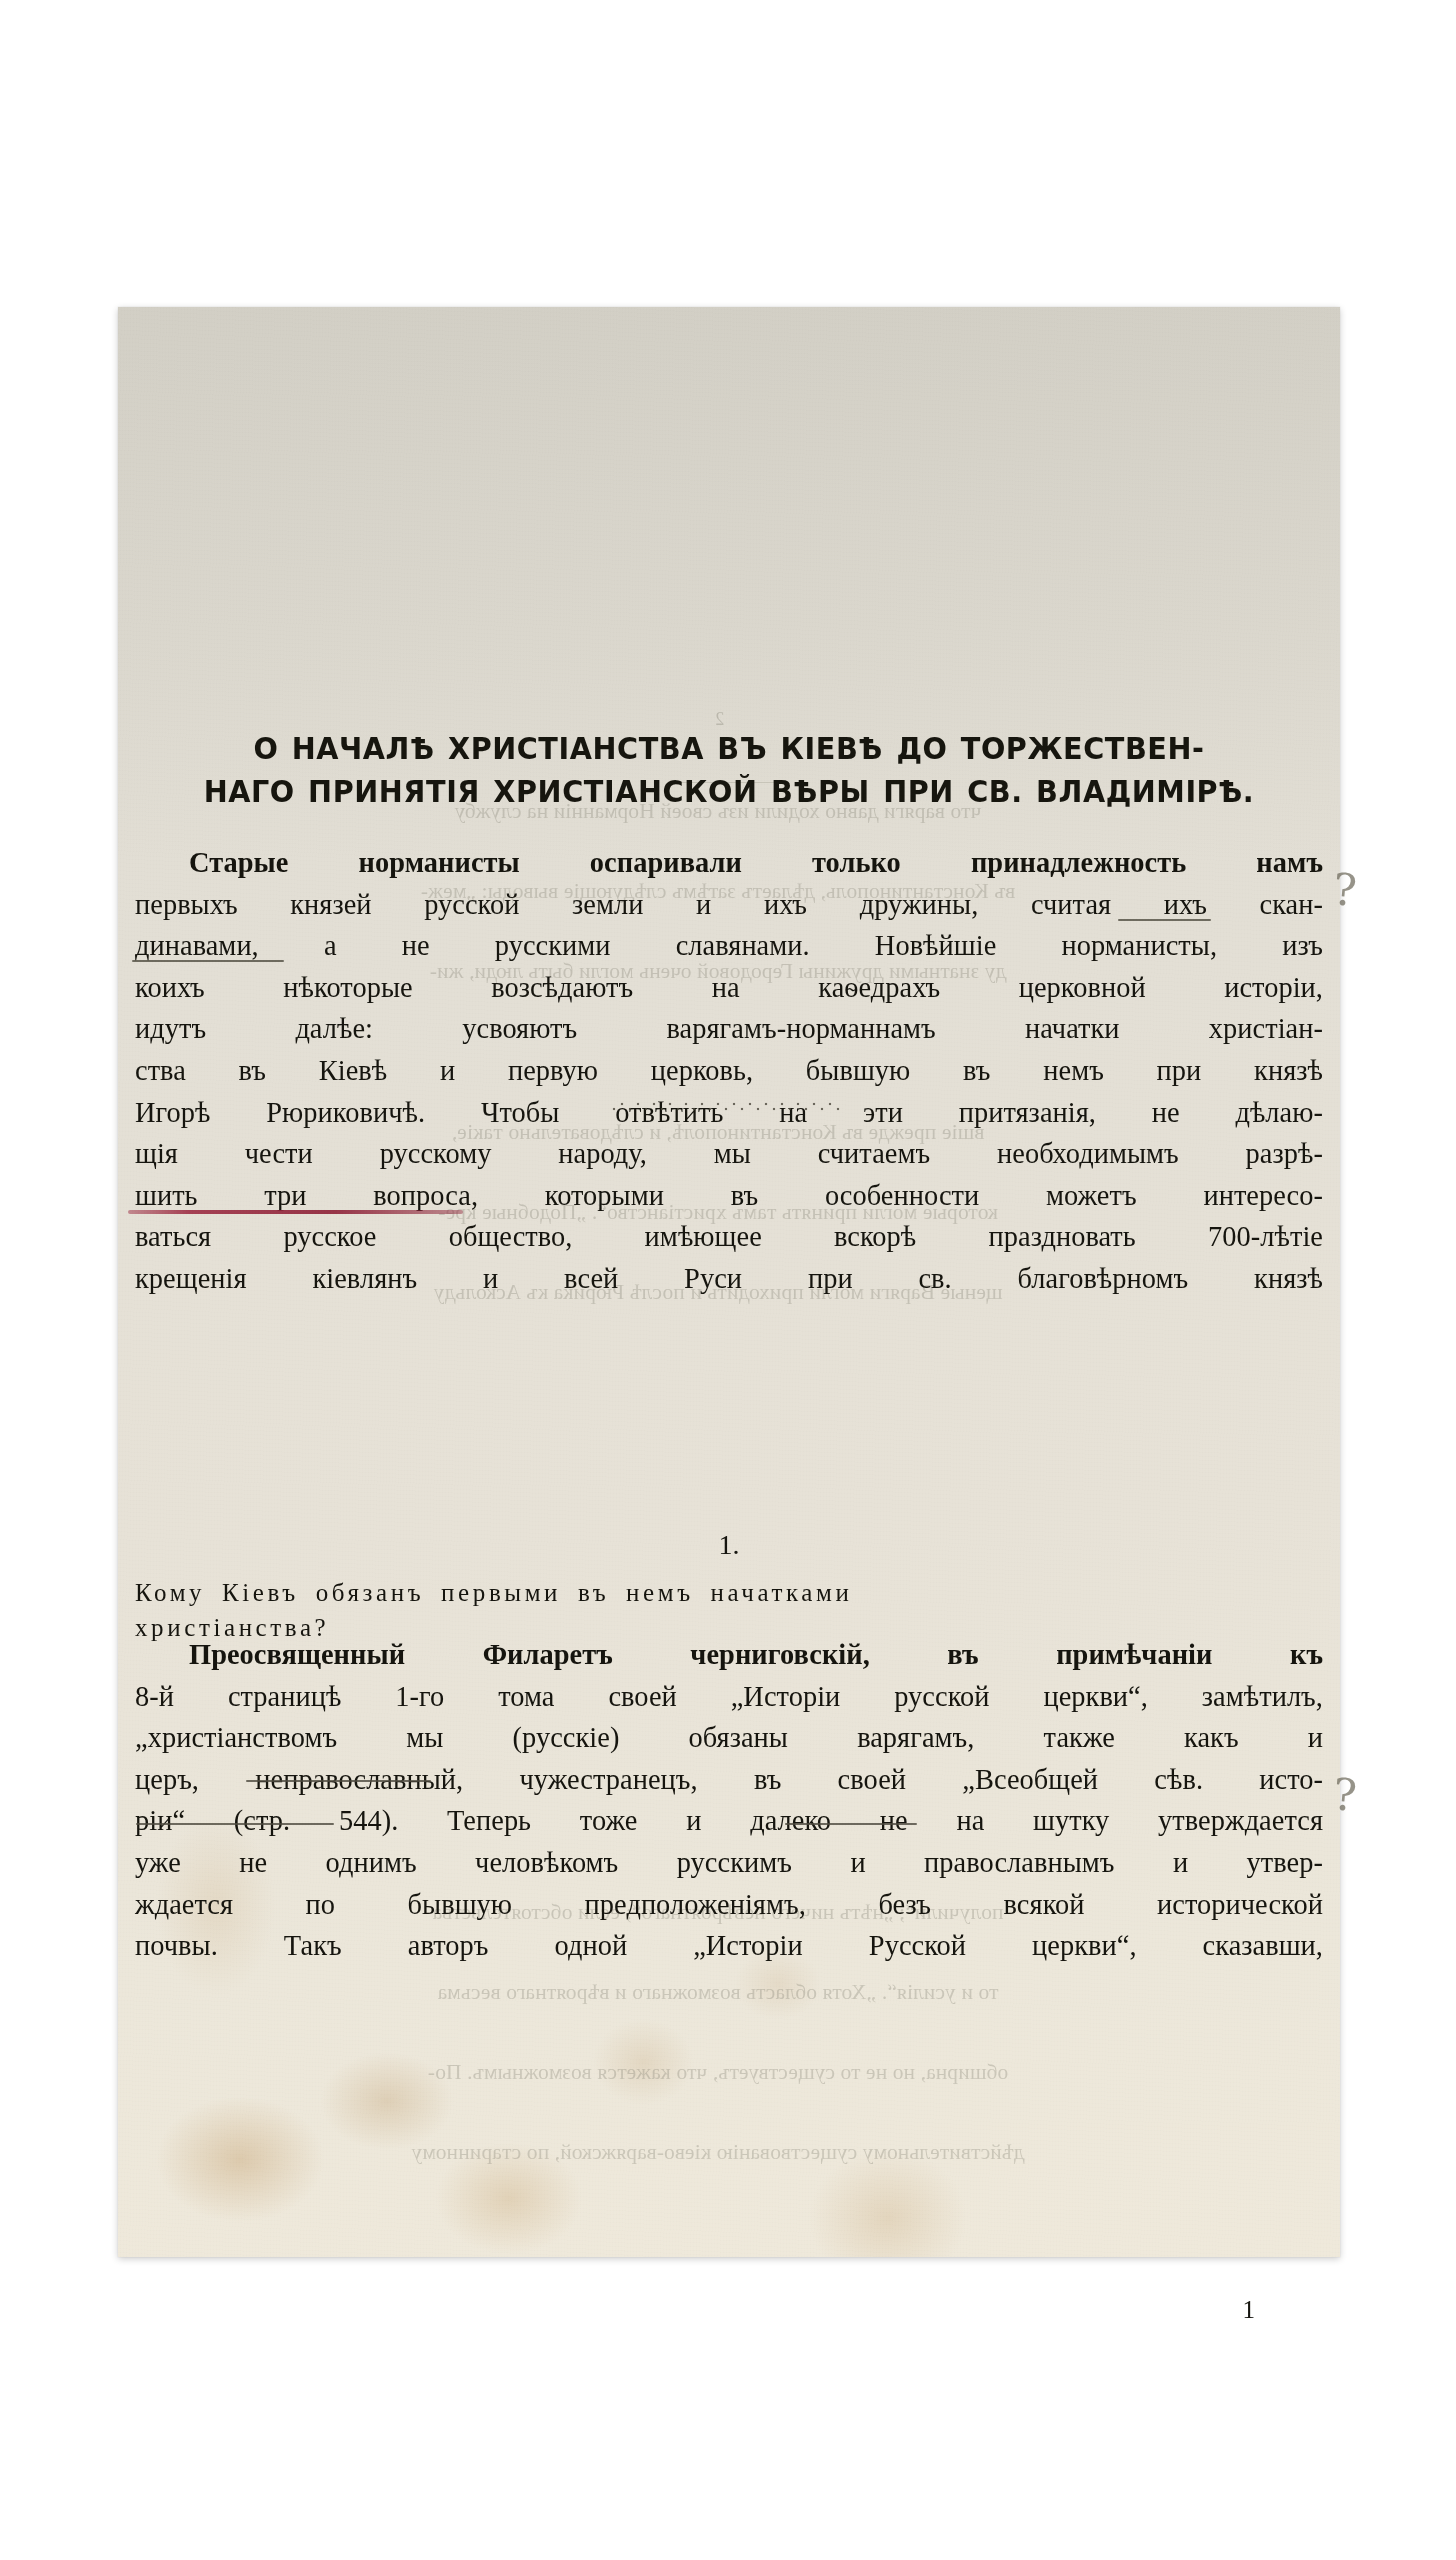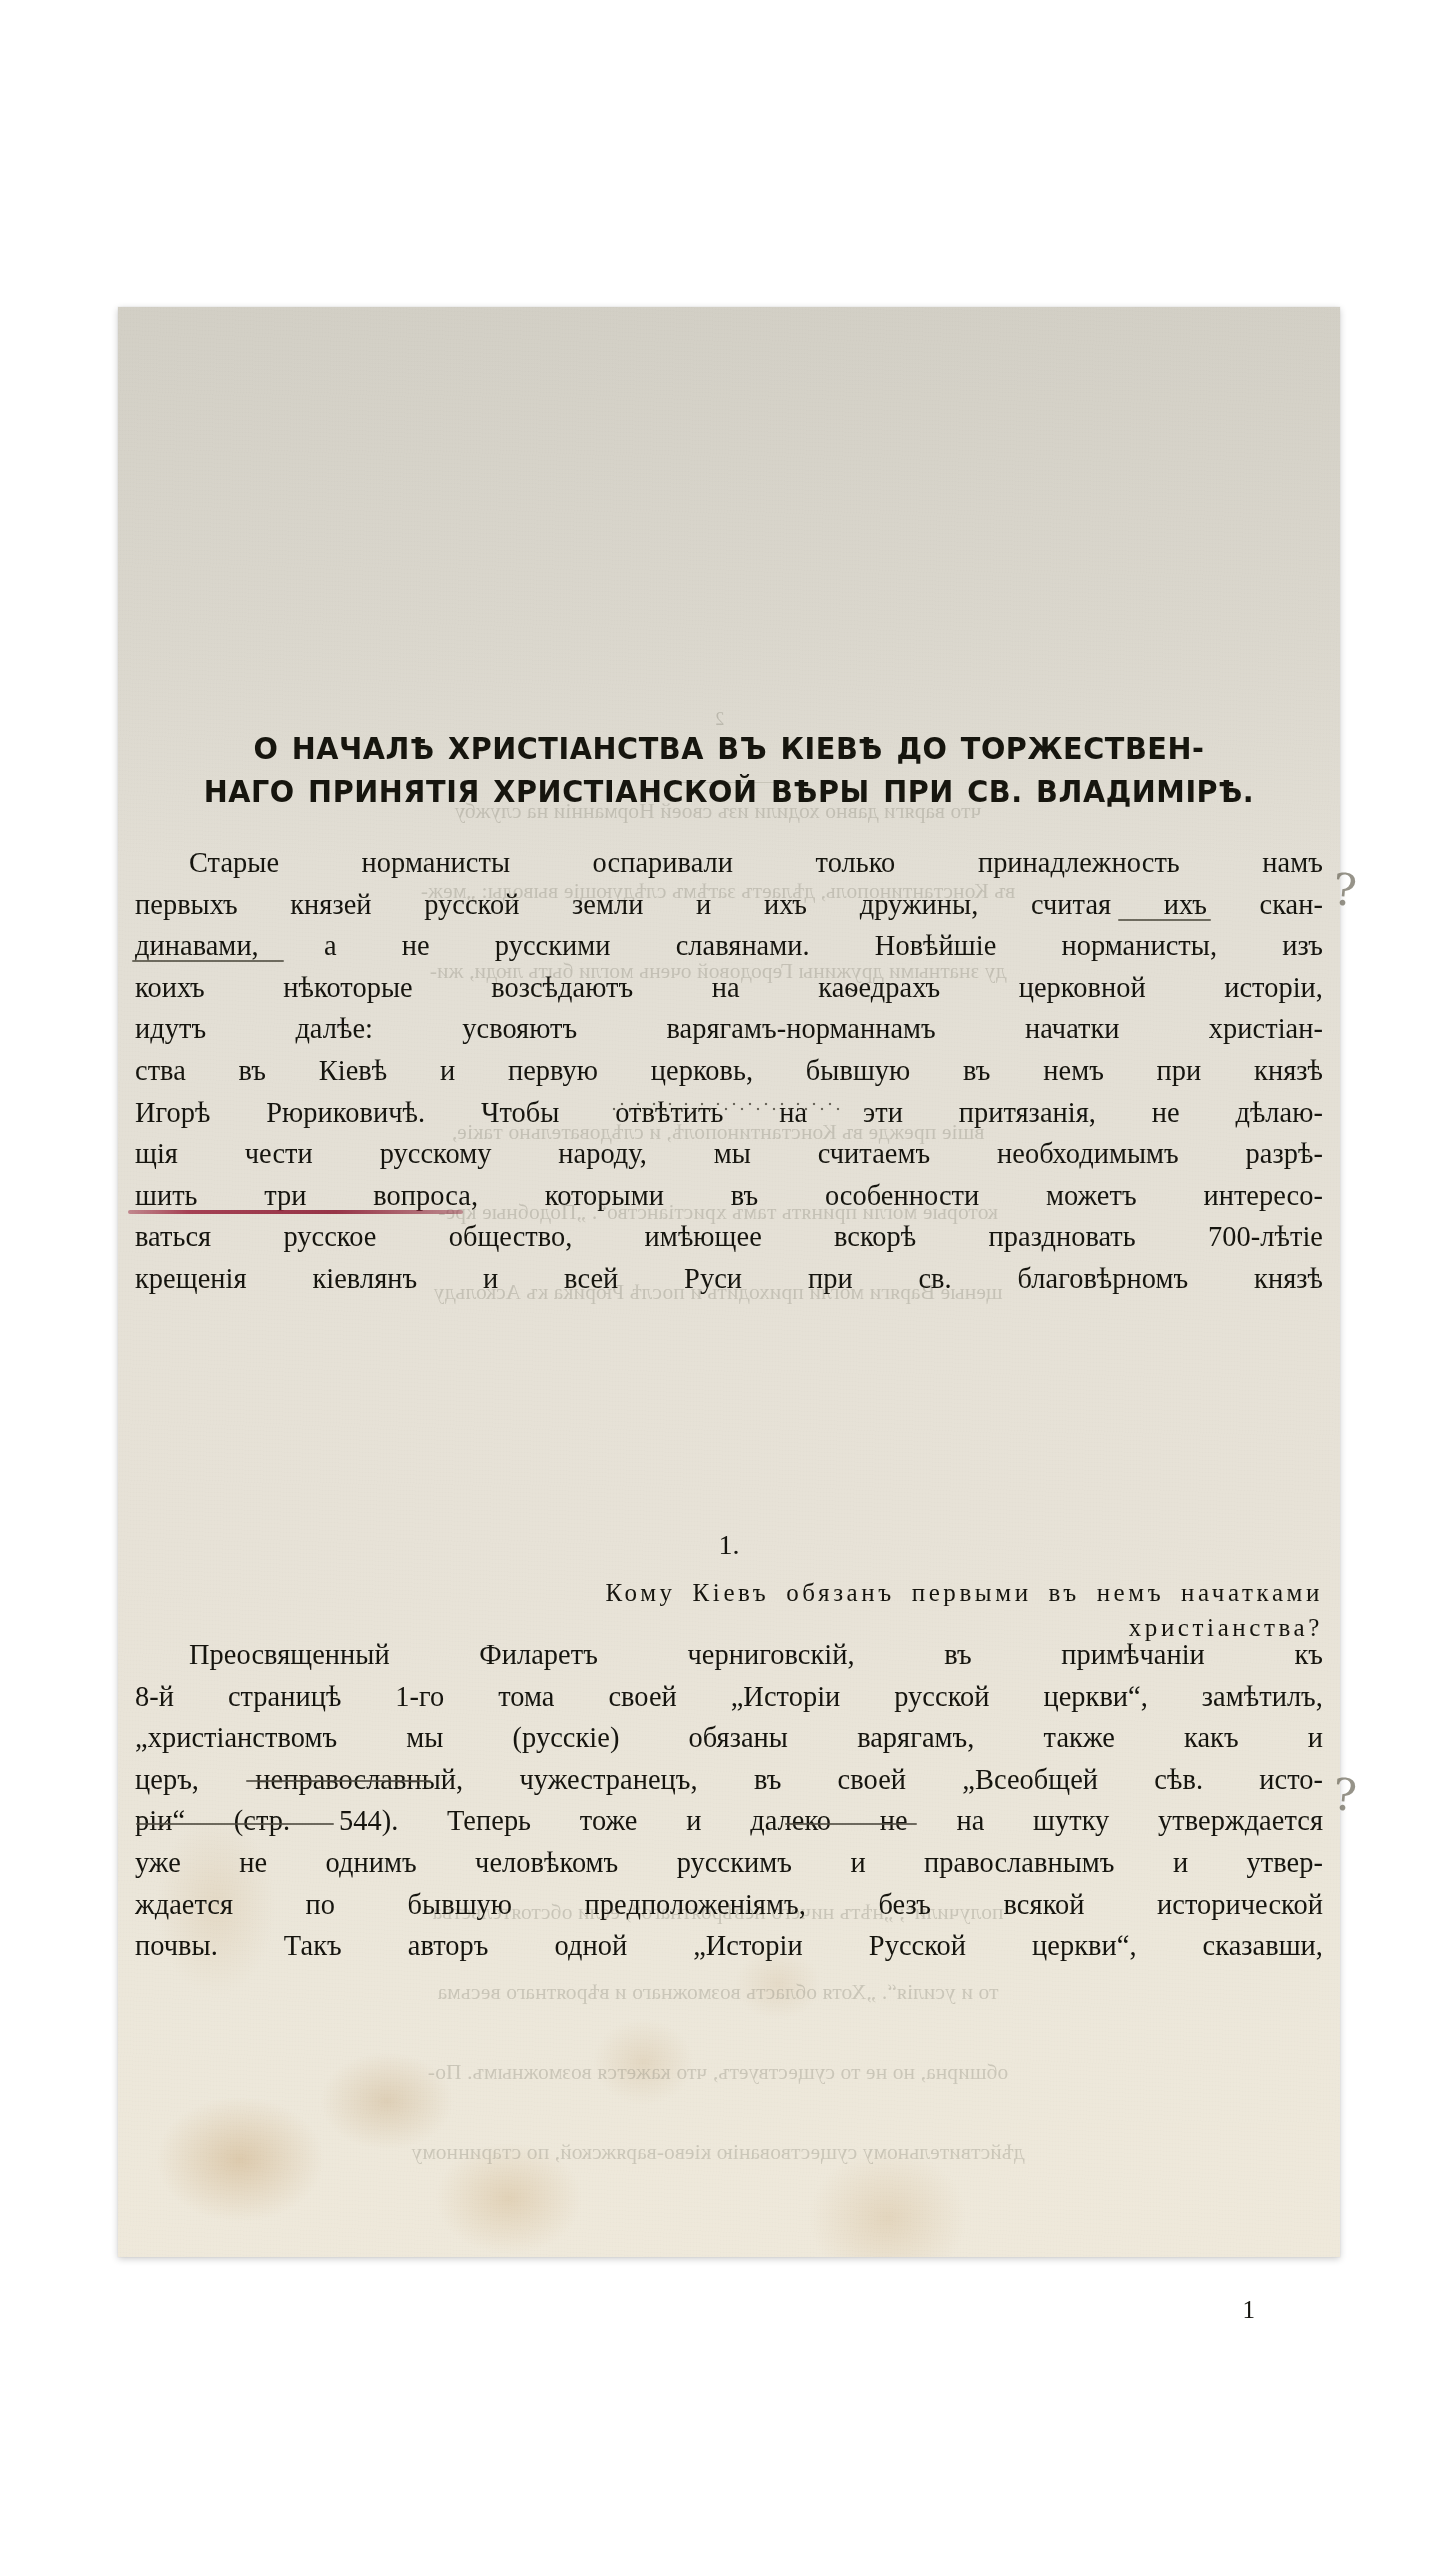--- a/index.html
+++ b/index.html
@@ -72,32 +72,32 @@
 
   
   .para{
     position:absolute;left:0;width:100%;
     font-size:28.4px;line-height:41.6px;
     text-align:justify;text-align-last:justify;
     color:#16150f;letter-spacing:.05px;
   }
   .para .ln{display:block;white-space:pre;}
   .para .ln.last{text-align:left;}
-  .para .ind{padding-left:54px;}
+  .para .ind{padding-left:54px;font-weight:bold;}
   #para1{top:535px;}
   #para2{top:1327px;}
 
   
   #secnum{
     position:absolute;left:0;top:1222px;width:100%;text-align:center;
     font-size:28px;color:#16150f;
   }
   
   #sechead{
-    position:absolute;left:0;top:1272px;width:100%;text-align:right;
+    position:absolute;left:0;top:1272px;width:100%;text-align:left;
     color:#16150f;
   }
   #sechead .h1{display:block;font-size:25px;letter-spacing:3.6px;word-spacing:7px;}
   #sechead .h2{display:block;font-size:25px;letter-spacing:3.6px;word-spacing:7px;margin-top:7px;}
 
   
   #signature{
     position:absolute;right:68px;top:1989px;
     font-size:25px;color:#16150f;
   }

